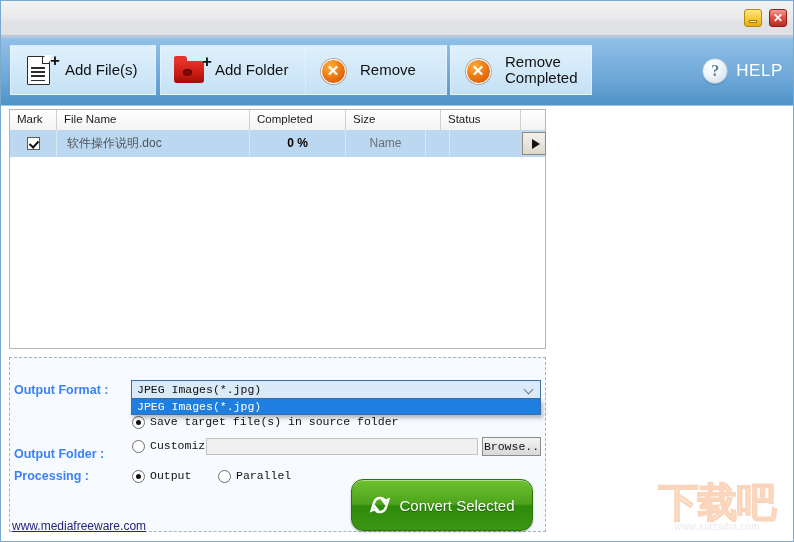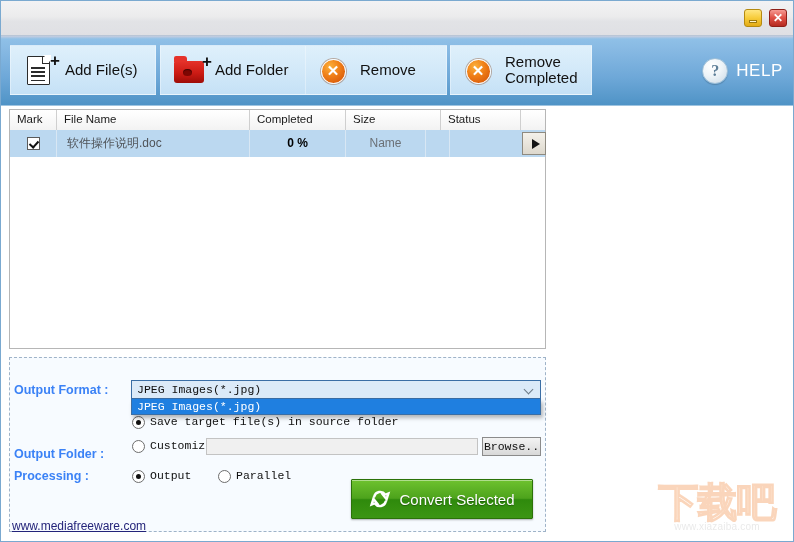--- a/index.html
+++ b/index.html
@@ -494,23 +494,23 @@
   }
 
   #radio-queue        { left: 131px; top: 469px; }
   #radio-queue-txt    { left: 149px; top: 468px; }
   #radio-parallel     { left: 217px; top: 469px; }
   #radio-parallel-txt { left: 235px; top: 468px; }
 
   #convert-button {
     position: absolute;
     left: 350px; top: 478px;
-    width: 182px; height: 40px;
-    box-sizing: border-box;
-    border-radius: 1px;
+    width: 182px; height: 52px;
+    box-sizing: border-box;
+    border-radius: 12px;
     background: linear-gradient(to bottom, #6ec22e 0%, #4da31c 48%, #2f8a0c 52%, #3c9614 100%);
     border: 1px solid #2b7209;
     box-shadow: inset 0 1px 0 rgba(255,255,255,.45), 0 1px 2px rgba(0,0,0,.3);
     display: flex;
     align-items: center;
     justify-content: center;
     cursor: pointer;
   }
   #convert-icon {
     width: 22px; height: 22px;

